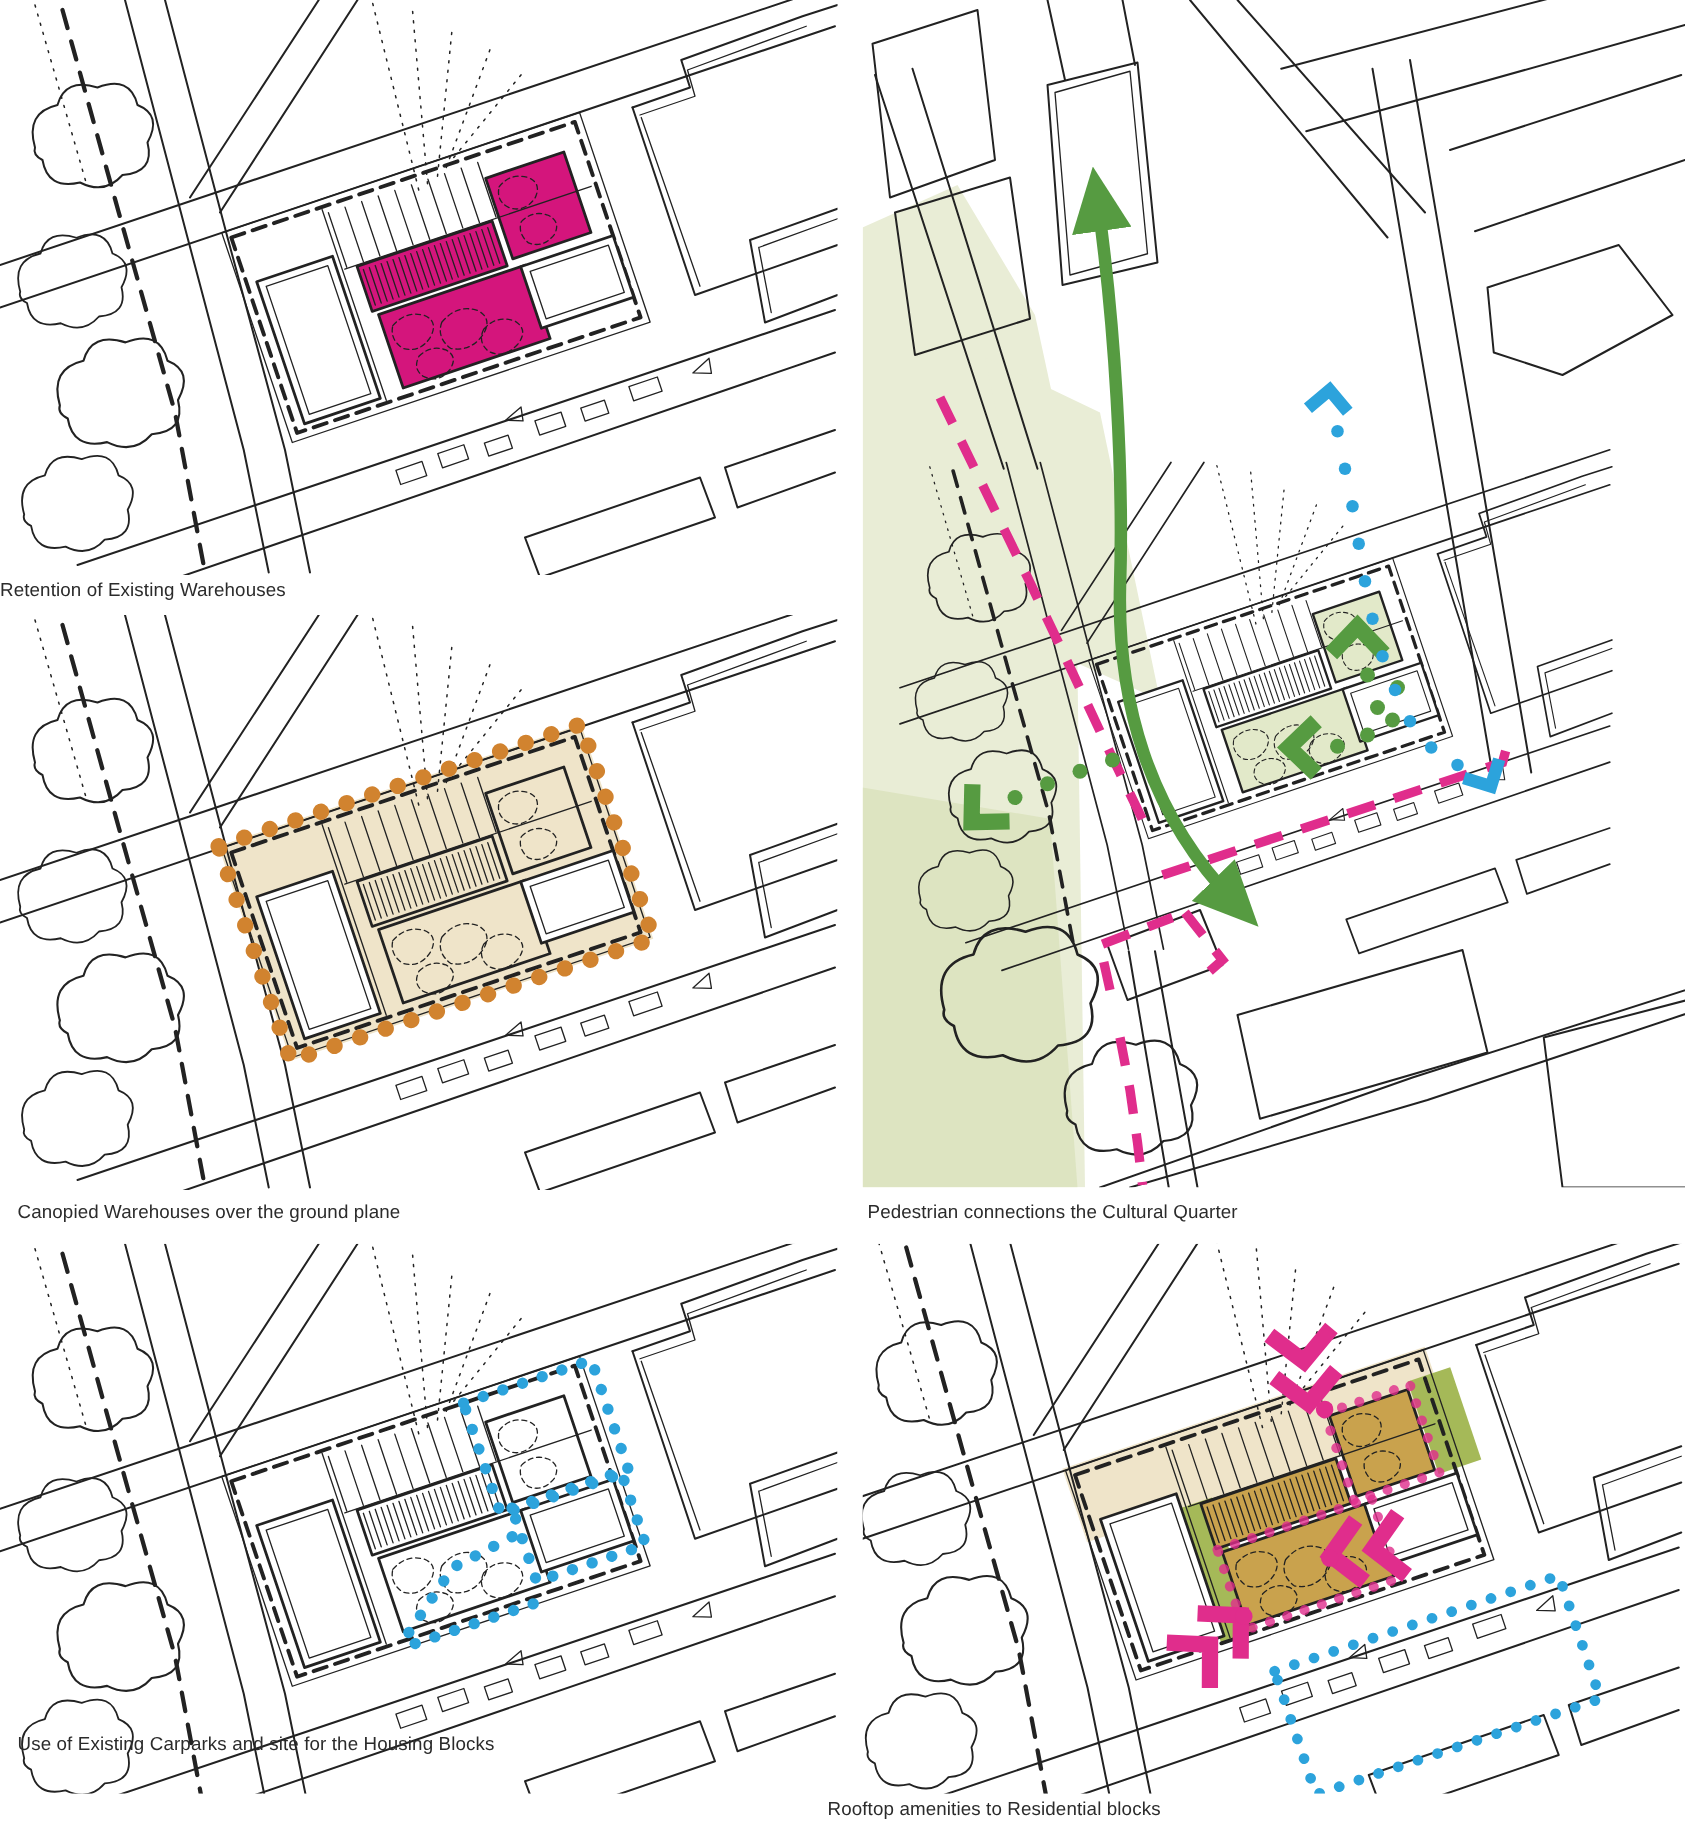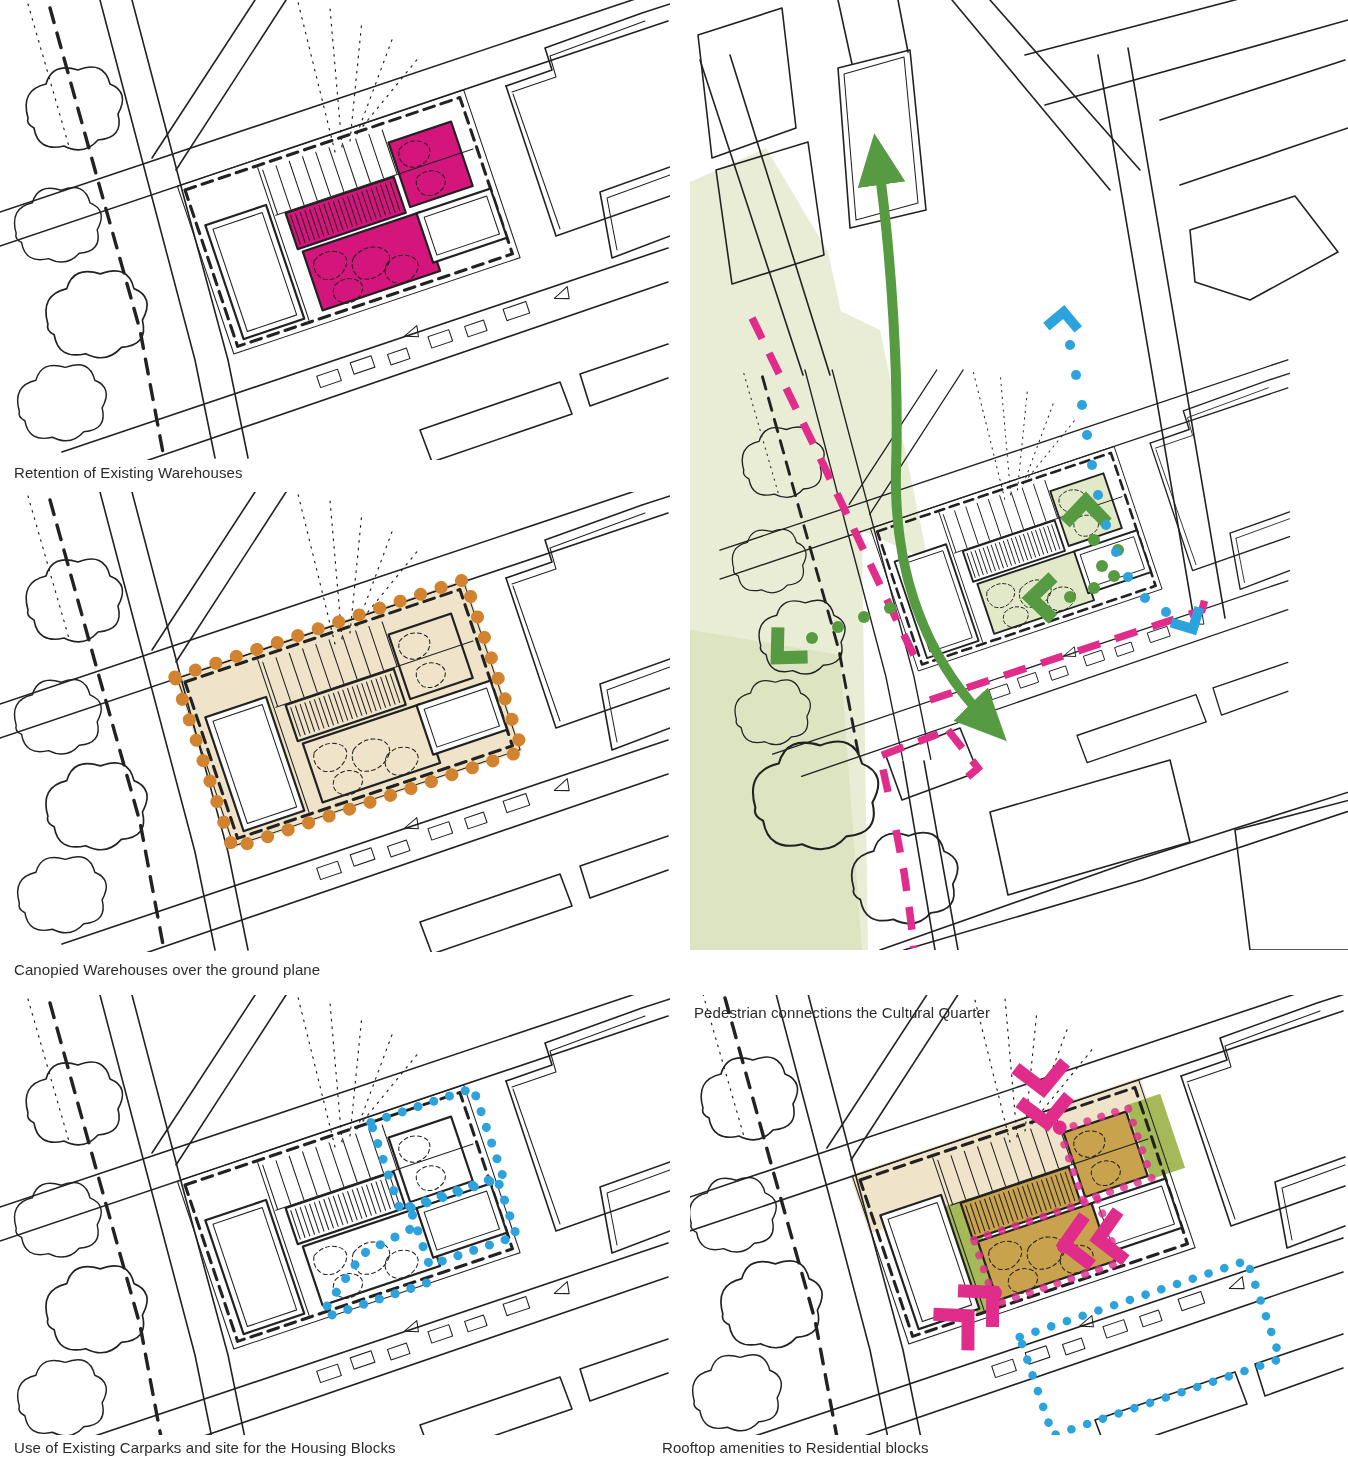--- a/index.html
+++ b/index.html
@@ -120,21 +120,21 @@
   <div class="panel" style="left:0;top:0;width:670px;height:460px">
     <svg viewBox="0 0 670 460" width="670" height="460">
       <g transform="translate(185,190) rotate(-18.6)">
         <rect class="f-mag" x="88" y="54" width="114" height="38"></rect>
         <rect class="f-mag" x="92" y="96" width="124" height="62"></rect>
         <rect class="f-mag" x="208" y="20" width="66" height="68"></rect>
       </g>
       <use href="#base-sketch"></use>
     </svg>
   </div>
-  <div class="caption" style="left:14px;top:464px">Retention of Existing Warehouses</div>
+  <div class="caption" style="left:0;top:464px">Retention of Existing Warehouses</div>
 
   <div class="panel" style="left:0;top:492px;width:670px;height:460px">
     <svg viewBox="0 0 670 460" width="670" height="460">
       <g transform="translate(185,190) rotate(-18.6)">
         <rect class="f-tan" x="-8" y="-8" width="306" height="181"></rect>
       </g>
       <use href="#base-sketch"></use>
       <g transform="translate(185,190) rotate(-18.6)">
         <rect class="m-orange" x="-8" y="-8" width="306" height="181"></rect>
       </g>
@@ -211,38 +211,38 @@
           <circle class="bdot" cx="408" cy="495" r="5"></circle>
         <circle class="bdot" cx="416" cy="525" r="5"></circle>
           <circle class="bdot" cx="426" cy="552" r="5"></circle>
         <circle class="bdot" cx="438" cy="577" r="5"></circle>
           <circle class="bdot" cx="455" cy="598" r="5"></circle>
         <circle class="bdot" cx="476" cy="612" r="5"></circle>
         <use href="#bchev" class="st-blue" transform="translate(499,622) rotate(-28)"></use>
       </g>
     </svg>
   </div>
-  <div class="caption" style="left:694px;top:1004px">Pedestrian connections the Cultural Quarter</div>
+  <div class="caption" style="left:694px;top:961px">Pedestrian connections the Cultural Quarter</div>
 
   <div class="panel" style="left:0;top:995px;width:670px;height:440px">
     <svg viewBox="0 0 670 440" width="670" height="440">
       <g transform="translate(185,190) rotate(-18.6)">
         <rect class="f-blue" x="8" y="40" width="64" height="120"></rect>
         <rect class="f-blue" x="212" y="96" width="78" height="52"></rect>
       </g>
       <use href="#base-sketch"></use>
       <g transform="translate(185,190) rotate(-18.6)">
         <rect class="m-bluedot" x="196" y="0" width="108" height="94"></rect>
         <rect class="m-bluedot" x="206" y="92" width="92" height="62"></rect>
         <path class="m-bluedot" d="M96,160 L146,122 L210,112"></path>
         <path class="m-bluedot" d="M98,170 L214,170"></path>
       </g>
     </svg>
   </div>
-  <div class="caption" style="left:14px;top:1439px">Use of Existing Carparks and site for the Housing Blocks</div>
+  <div class="caption" style="left:14px;top:1387px">Use of Existing Carparks and site for the Housing Blocks</div>
 
   <div class="panel" style="left:690px;top:995px;width:658px;height:440px">
     <svg viewBox="0 0 658 440" width="658" height="440">
       <g transform="translate(-15,-5)">
         <g transform="translate(185,190) rotate(-18.6)">
           <rect class="f-tan" x="-8" y="-8" width="306" height="62"></rect>
           <rect class="f-olive" x="68" y="52" width="30" height="112"></rect>
           <rect class="f-olive" x="276" y="14" width="36" height="78"></rect>
           <rect class="f-ochre" x="88" y="54" width="114" height="38"></rect>
           <rect class="f-ochre" x="92" y="96" width="124" height="62"></rect>

